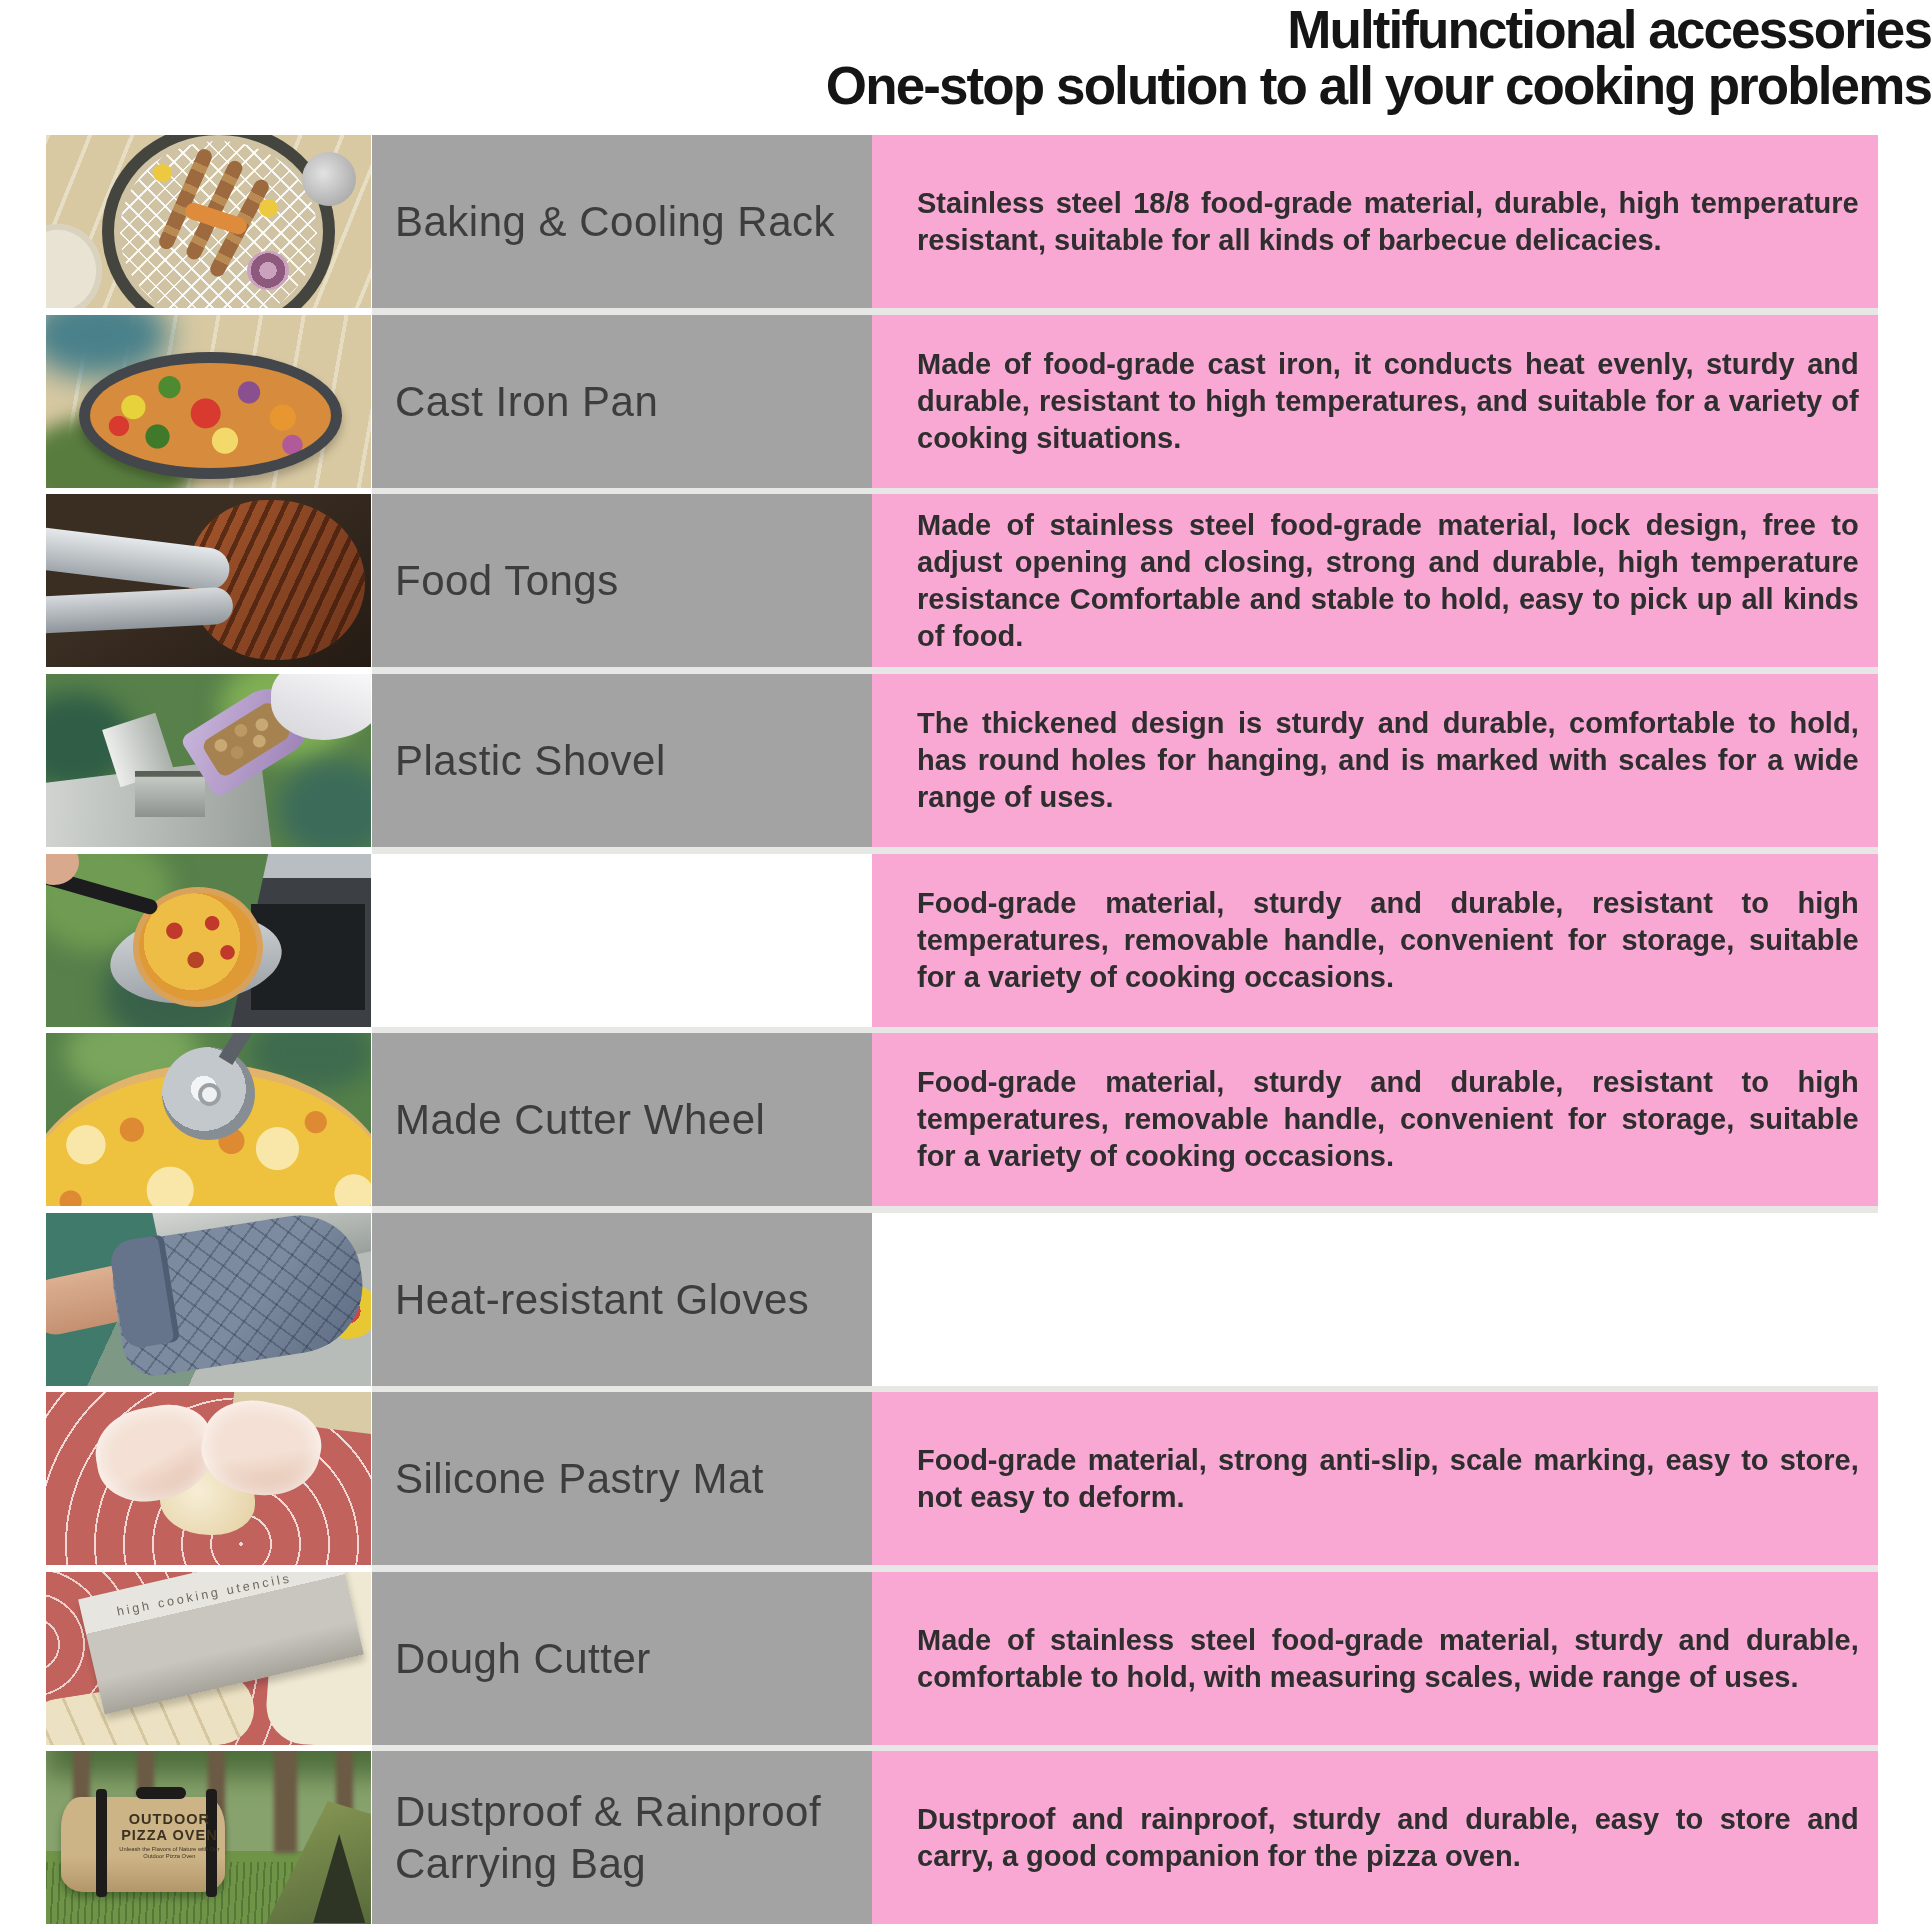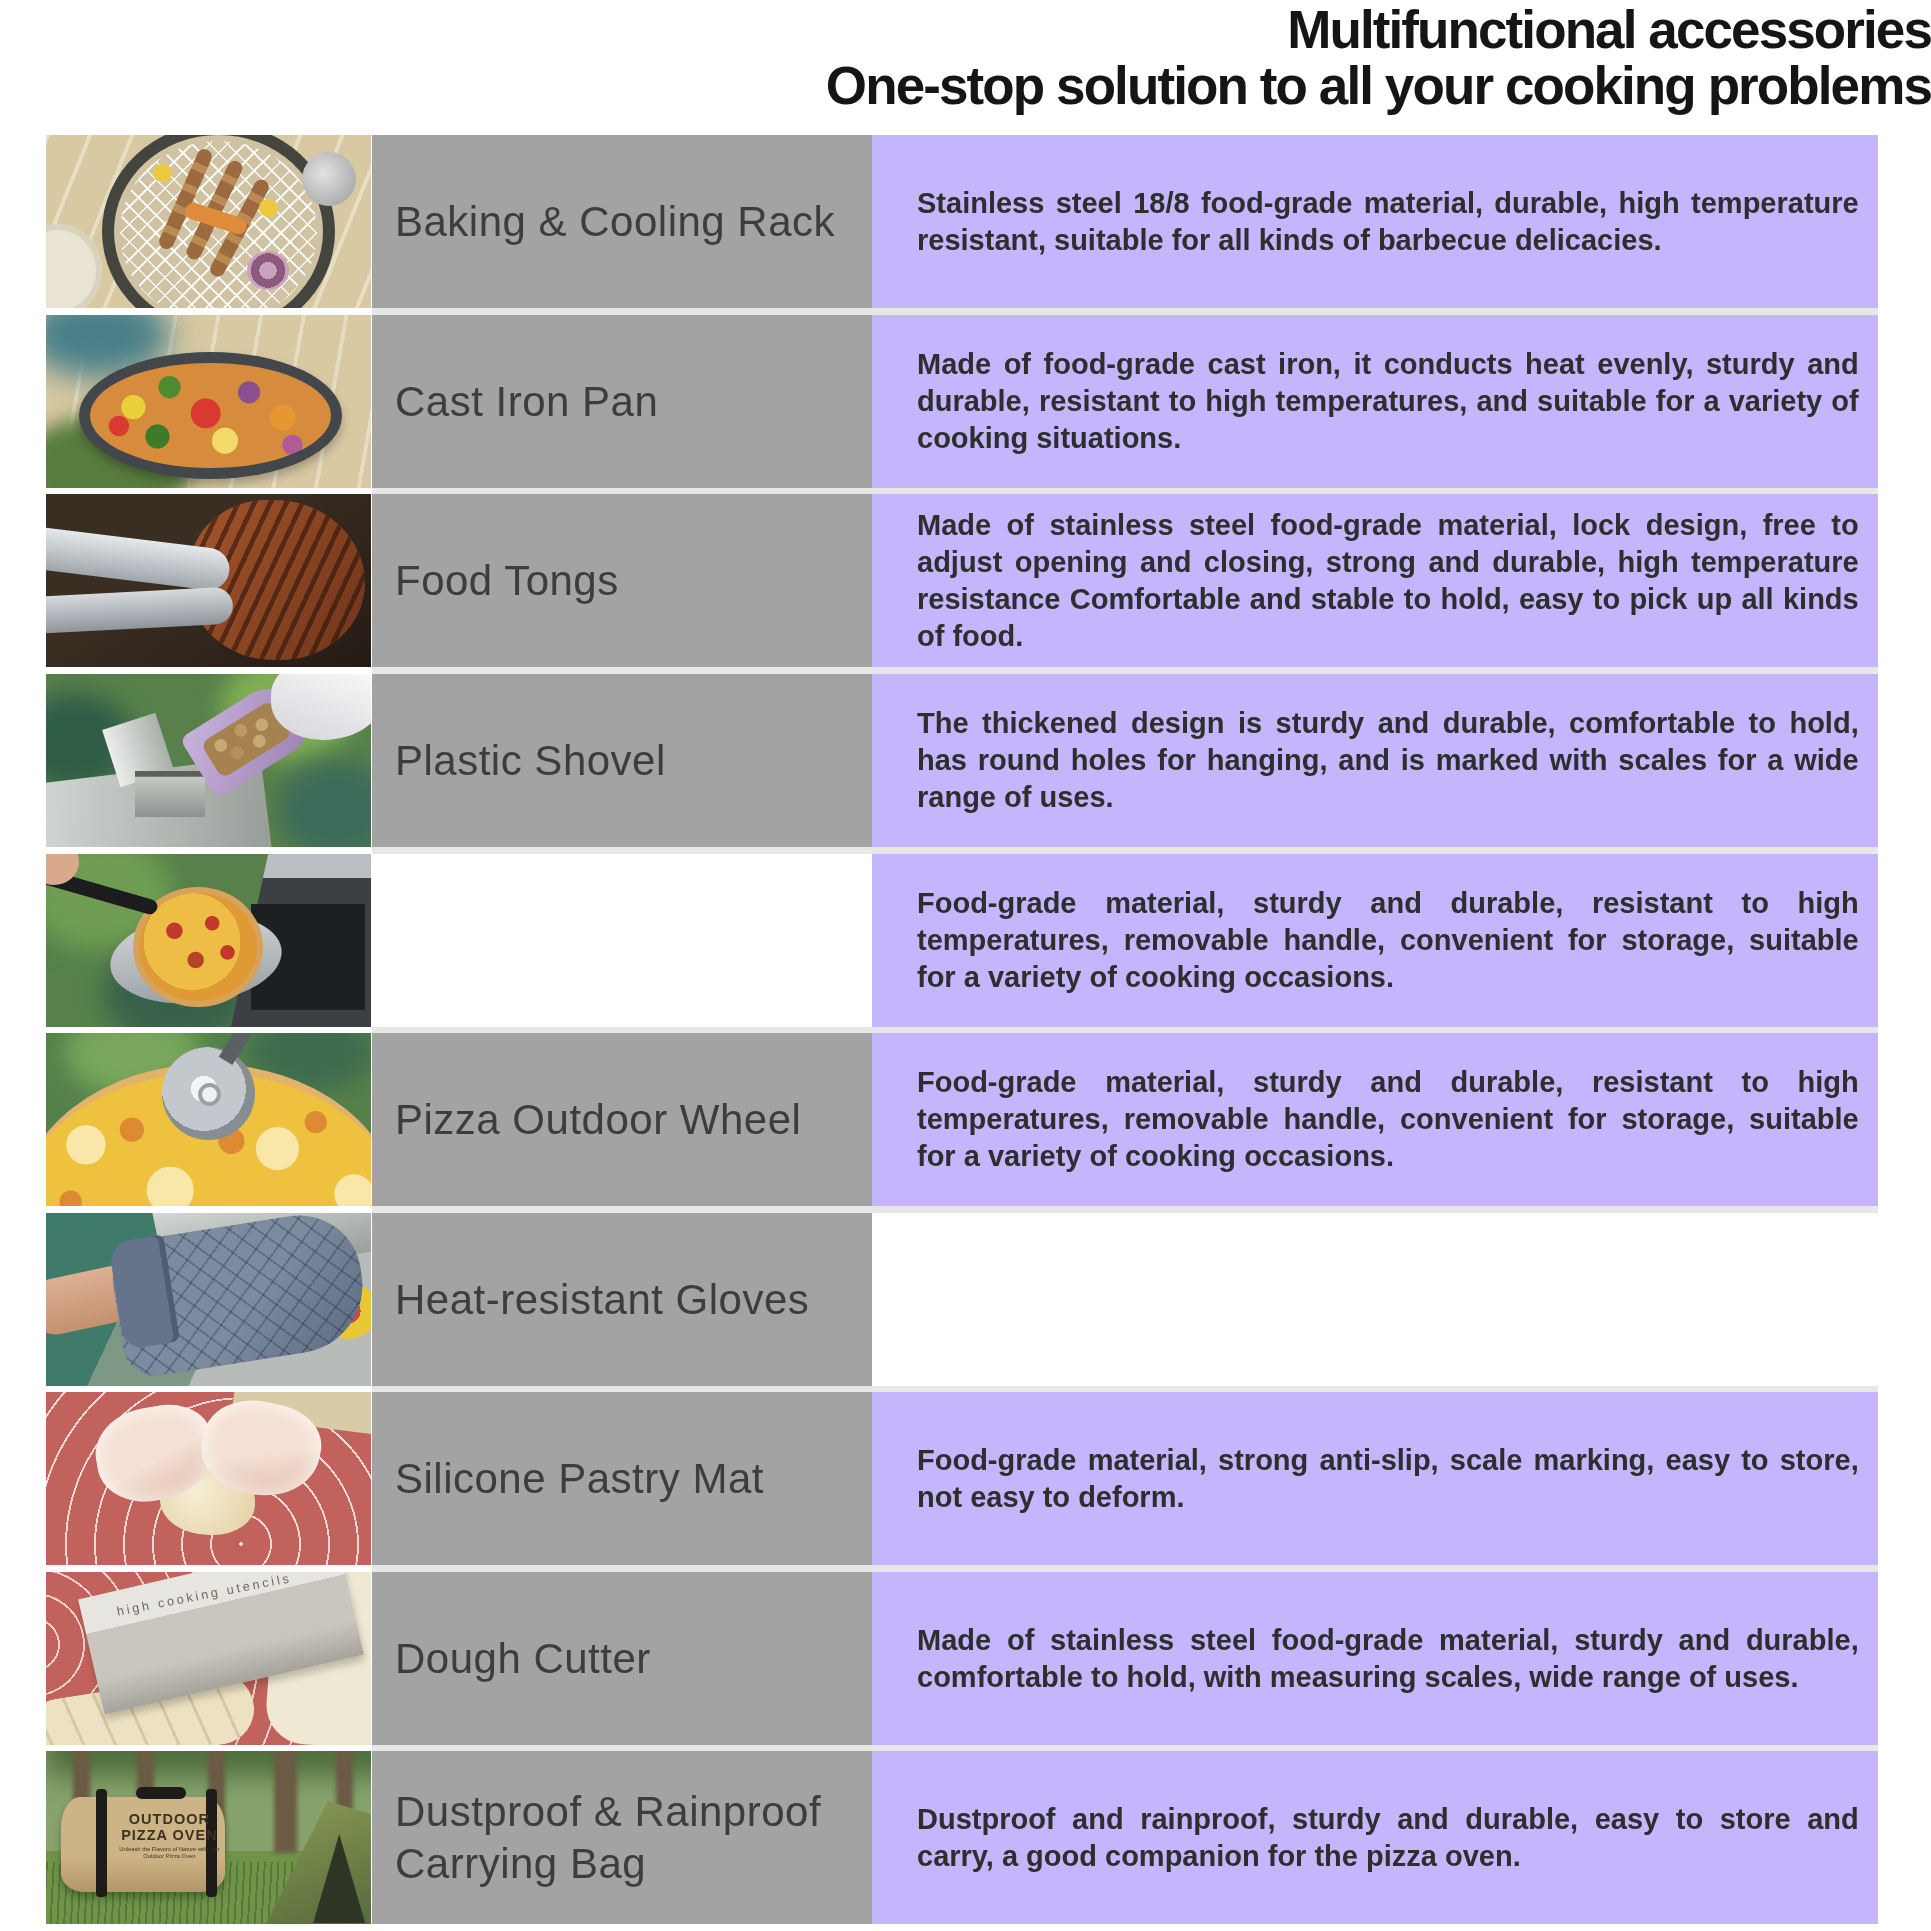--- a/index.html
+++ b/index.html
@@ -10,21 +10,21 @@
   .hdr{position:absolute;top:1.9px;left:0;width:1931px;text-align:right;color:#151515;}
   .hdr .tl{font-weight:bold;font-size:53px;line-height:56px;letter-spacing:-1.9px;}
 
   
   .row{position:absolute;left:0;width:1931px;height:180px;}
   .img{position:absolute;left:46px;top:0;width:325px;height:173px;overflow:hidden;background:#9ab07c;}
   .name-cell{position:absolute;left:372px;top:0;width:500px;height:173px;background:#a3a3a3;
              display:flex;align-items:center;}
   .pname{display:block;padding:0 19.3px 0 23px;font-size:42px;line-height:52px;color:#3d3d3d;
          font-weight:normal;letter-spacing:0.5px;}
-  .desc-cell{position:absolute;left:872px;top:0;width:1006px;height:173px;background:#c4b5fd;
+  .desc-cell{position:absolute;left:872px;top:0;width:1006px;height:173px;background:#f9a8d4;
              display:flex;align-items:center;}
   .pdesc{margin:0;padding:0 19.3px 0 45px;font-size:29px;line-height:37px;color:#2e2e2e;
          font-weight:bold;text-align:justify;hyphens:auto;-webkit-hyphens:auto;}
   .sep{position:absolute;left:372px;top:173px;width:1506px;height:6.8px;background:#e7e7e6;}
 
   
   .t1{background:#d8c9a2;}
   .t1 .planks{position:absolute;inset:0;background:
       repeating-linear-gradient(112deg,rgba(255,255,255,.38) 0 3.9px,transparent 3.9px 39px);}
   .t1 .grill{position:absolute;left:56px;top:-11.6px;width:209px;height:193px;border-radius:50%;
@@ -324,21 +324,21 @@
   <section class="row" style="top:1033px">
     <div class="img t6">
       <div class="blob" style="left:19.3px;top:-23px;width:135px;height:87px;background:#79a55c"></div>
       <div class="blob" style="left:203px;top:-19.3px;width:126px;height:77px;background:#3e6b4e"></div>
       <div class="pizza"></div>
       <div class="wheel"></div>
       <div class="hub"></div>
       <div class="whandle"></div>
     </div>
     <div class="name-cell">
-      <span class="pname">Pizza Outdoor Wheel</span>
+      <span class="pname">Made Cutter Wheel</span>
     </div>
     <div class="desc-cell">
       <p class="pdesc">Food-grade material, sturdy and durable, resistant to high temperatures, removable handle, convenient for storage, suitable for a variety of cooking occasions.</p>
     </div>
     <div class="sep"></div>
   </section>
 
   <section class="row" style="top:1213px">
     <div class="img t7">
       <div class="griddle"></div>

